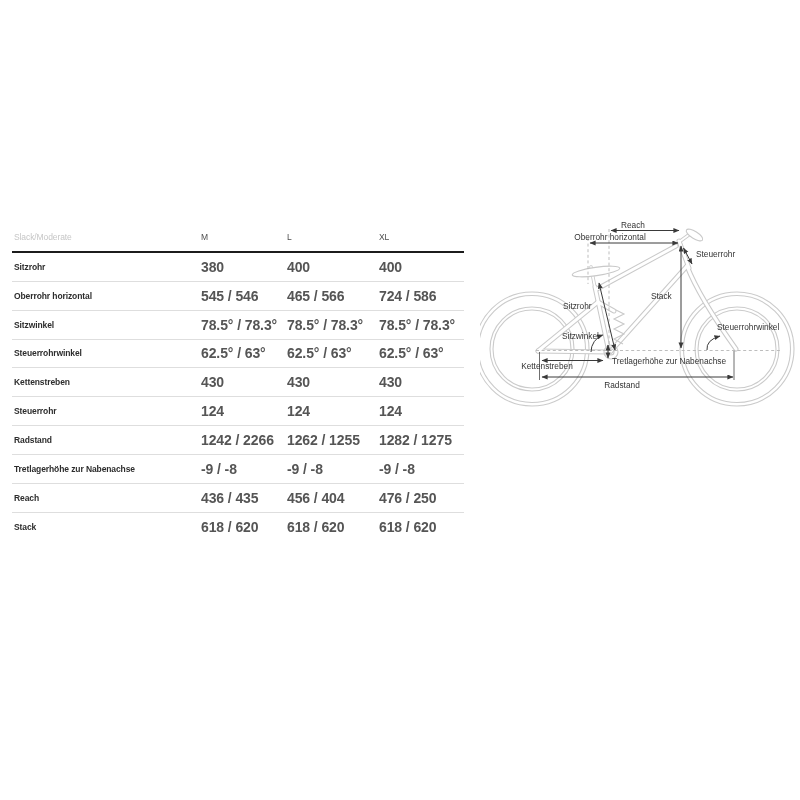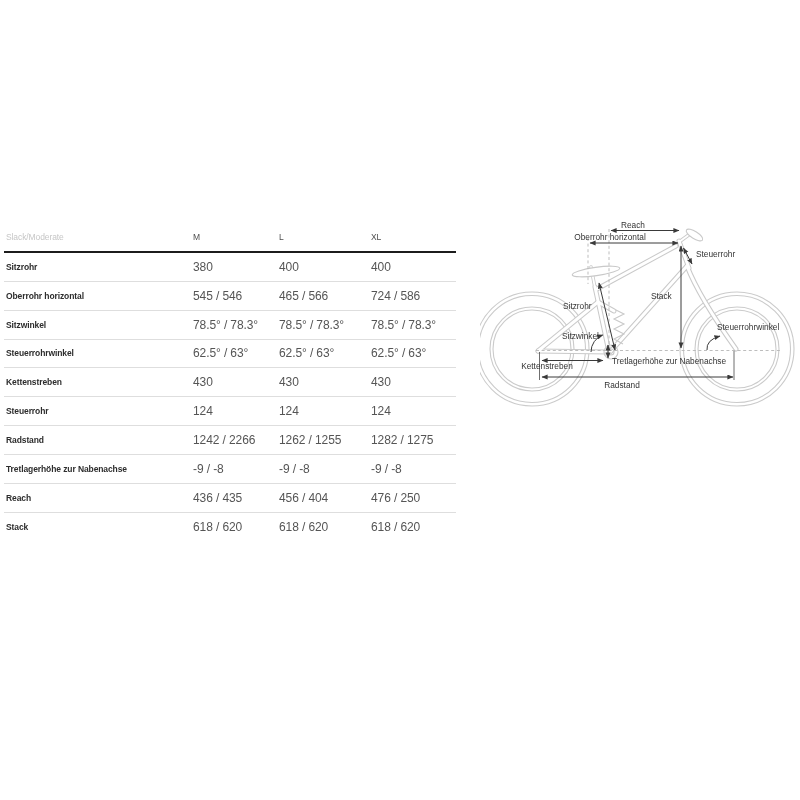--- a/index.html
+++ b/index.html
@@ -1,28 +1,28 @@
 <!DOCTYPE html>
 <html><head>
 <meta charset="utf-8">
 <style>
   html,body{margin:0;padding:0;background:#fff;}
   .canvas{position:relative;width:800px;height:800px;background:#ffffff;overflow:hidden;
           font-family:"Liberation Sans","DejaVu Sans",sans-serif;}
 
   
-  .geo-table{position:absolute;left:4px;top:222px;width:452px;}
+  .geo-table{position:absolute;left:12px;top:222px;width:452px;}
   .trow{display:grid;grid-template-columns:189px 86px 92px 1fr;align-items:center;
         height:28.85px;box-sizing:border-box;border-bottom:1px solid #dedede;}
   .trow:last-child{border-bottom:none;}
   .thead{height:31px;border-bottom:2px solid #1c1c1c;}
   .thsetting{font-size:8.5px;color:#c6c6c6;letter-spacing:-0.1px;padding-left:2px;}
   .thcol{font-size:8.5px;color:#4d4d4d;letter-spacing:-0.1px;}
   .tlabel{font-size:8.5px;font-weight:bold;color:#2d2d2d;letter-spacing:-0.1px;padding-left:2px;}
-  .tval{font-size:12px;color:#555;letter-spacing:-0.1px;}
+  .tval{font-size:14px;color:#555;letter-spacing:-0.1px;font-weight:bold;}
 
   
   .bike-svg{position:absolute;left:480px;top:208px;width:320px;height:204px;}
   .wheel{stroke:#cbcbcb;stroke-width:1.1;fill:none;}
   .tube-out{stroke:#c9c9c9;stroke-width:5;fill:none;stroke-linecap:round;}
   .tube-out .thin{stroke-width:3.5;}
   .tube-in{stroke:#ffffff;stroke-width:3;fill:none;stroke-linecap:round;}
   .tube-in .thin{stroke-width:1.8;}
   .detail{stroke:#c9c9c9;stroke-width:1.1;fill:none;}
   .detail-fill{stroke:#c9c9c9;stroke-width:1.1;fill:#ffffff;}

